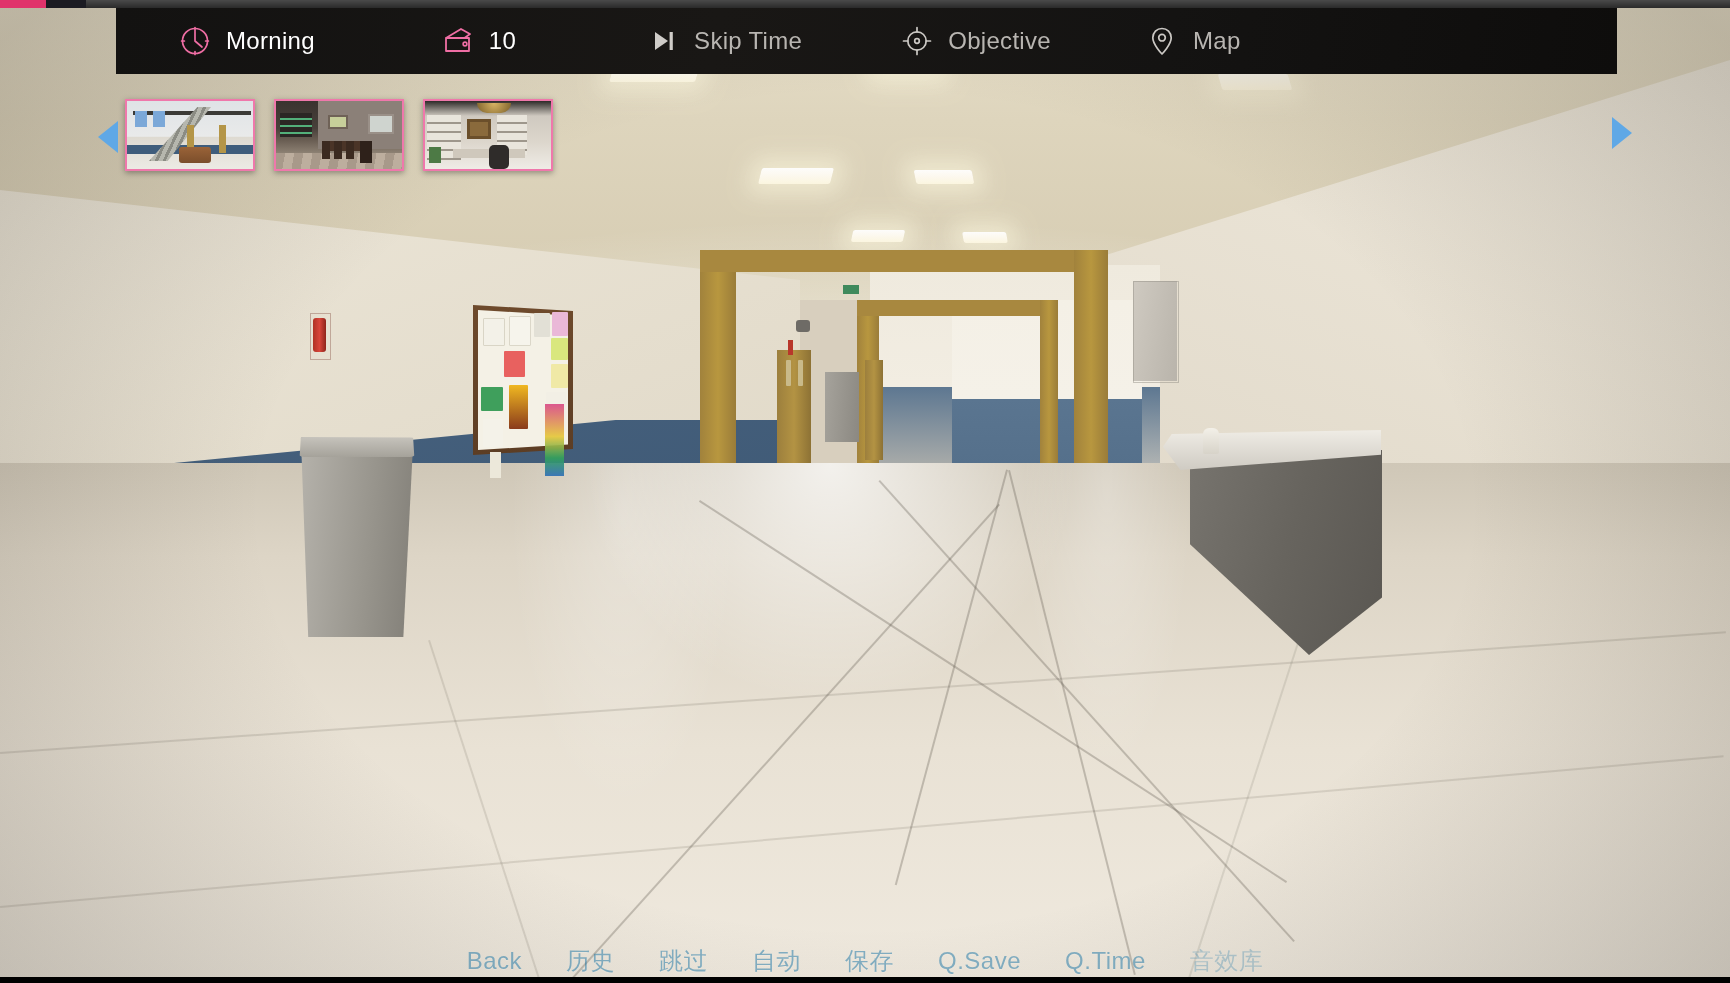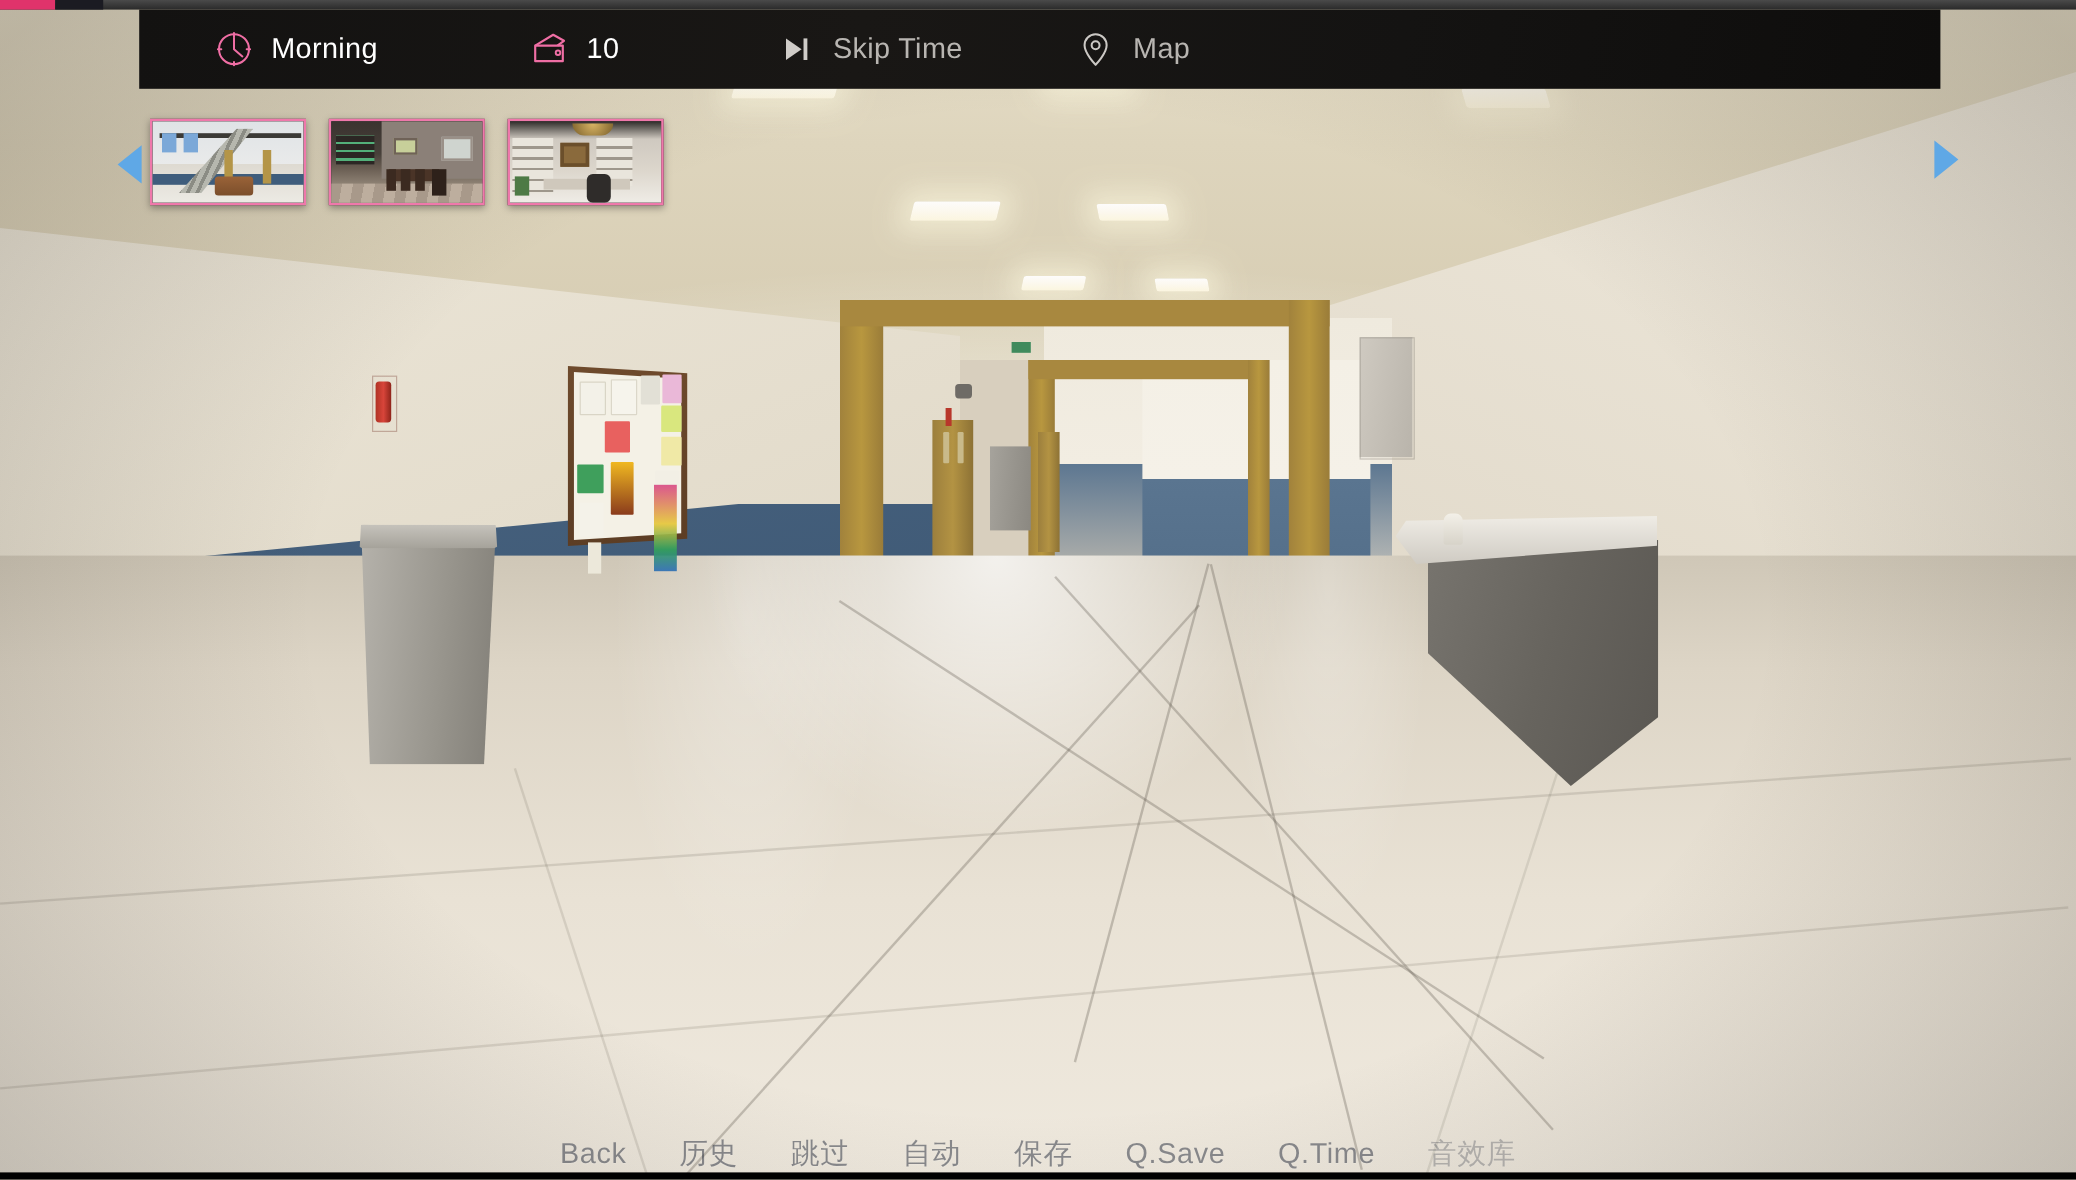--- a/index.html
+++ b/index.html
@@ -173,21 +173,21 @@
   .gal-arrow{position:absolute;width:0;height:0;cursor:pointer;}
   #gal-prev{left:98px;top:121px;border-top:16px solid transparent;border-bottom:16px solid transparent;
     border-right:20px solid #5fa8e6;}
   #gal-next{left:1612px;top:117px;border-top:16px solid transparent;border-bottom:16px solid transparent;
     border-left:20px solid #5fa8e6;}
 
   
   #bottommenu{position:absolute;left:0;bottom:6px;width:1730px;
     display:flex;justify-content:center;align-items:baseline;gap:44px;
     opacity:.45;pointer-events:auto;}
-  .bm-item{color:#0f172a;font-size:24px;letter-spacing:.5px;white-space:nowrap;cursor:pointer;
+  .bm-item{color:#0369a1;font-size:24px;letter-spacing:.5px;white-space:nowrap;cursor:pointer;
     text-shadow:0 1px 1px rgba(255,255,255,.35);}
   .bm-item.faint{opacity:.55;}
 
   #bottomedge{position:absolute;left:0;bottom:0;width:1730px;height:6px;background:#000;}
 </style>
 </head>
 <body>
 
 <div id="stage">
 
@@ -300,20 +300,28 @@
 
 
     <div class="hud-item" style="margin-left:110px;">
       <svg class="hud-ico" viewBox="0 0 34 34">
         <path d="M9 8 L22 17 L9 26 Z" fill="#cfccc8"></path>
         <rect x="23.6" y="8" width="3.2" height="18" fill="#cfccc8"></rect>
       </svg>
       <span class="hud-txt hud-grey">Skip Time</span>
     </div>
 
+    <div class="hud-item" style="margin-left:78px;">
+      <svg class="hud-ico" viewBox="0 0 34 34">
+        <circle cx="17" cy="17" r="9.2" fill="none" class="greystroke" stroke-width="1.7"></circle>
+        <circle cx="17" cy="17" r="2.3" fill="none" class="greystroke" stroke-width="1.7"></circle>
+        <path d="M17 3.5 L17 8 M17 26 L17 30.5 M3.5 17 L8 17 M26 17 L30.5 17" class="greystroke" stroke-width="1.7" stroke-linecap="round"></path>
+      </svg>
+      <span class="hud-txt hud-grey">Objective</span>
+    </div>
 
     <div class="hud-item" style="margin-left:74px;">
       <svg class="hud-ico" viewBox="0 0 34 34">
         <path d="M17 4.5 C11.8 4.5 7.8 8.6 7.8 13.8 C7.8 20.6 17 30 17 30 C17 30 26.2 20.6 26.2 13.8 C26.2 8.6 22.2 4.5 17 4.5 Z" fill="none" class="greystroke" stroke-width="1.7" stroke-linejoin="round"></path>
         <circle cx="17" cy="13.7" r="3.3" fill="none" class="greystroke" stroke-width="1.7"></circle>
       </svg>
       <span class="hud-txt hud-grey">Map</span>
     </div>
 
   </div>

